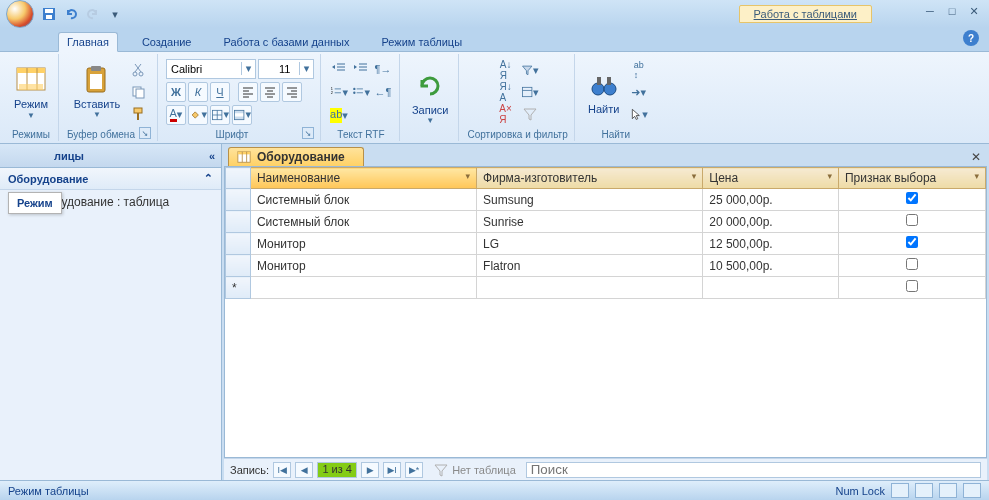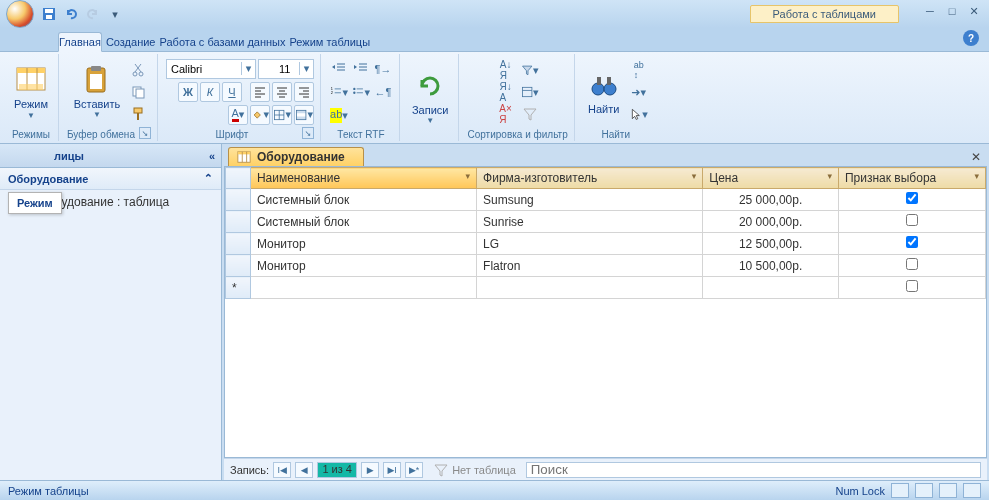--- a/index.html
+++ b/index.html
@@ -4,27 +4,27 @@
 <style>
 * { margin:0; padding:0; box-sizing:border-box; }
 body { font-family: "Segoe UI", Tahoma, sans-serif; font-size:11px; background:#b3d0e8; width:989px; height:500px; overflow:hidden; position:relative; color:#333; }
 
 
 .titlebar { height:28px; background:linear-gradient(#cfe4f6,#b8d4ee); display:flex; align-items:center; padding:0 6px; font-size:11px; color:#3b5b7a; }
 .office-btn { width:28px; height:28px; border-radius:50%; background:radial-gradient(circle at 30% 30%,#fff,#f7c96b 40%,#d64a2a 70%,#3a7abf); border:1px solid #7fa7cb; margin-right:6px; }
 .qat { display:flex; gap:4px; margin-right:8px; }
 .qat-btn { width:18px; height:18px; display:flex; align-items:center; justify-content:center; color:#3b5b7a; border-radius:2px; }
 .title-text { flex:0 0 auto; margin-left:4px; }
-.contextual-tab-label { margin-left:auto; margin-right:84px; background:#fdf0c7; border:1px solid #e6c46a; padding:2px 22px; border-radius:2px 2px 0 0; }
+.contextual-tab-label { margin-left:auto; margin-right:111px; background:#fdf0c7; border:1px solid #e6c46a; padding:2px 14px; border-radius:2px 2px 0 0;text-decoration:underline; }
 .win-controls { position:absolute; top:4px; right:6px; display:flex; gap:4px; color:#3b5b7a; }
 .win-btn { width:18px; height:14px; display:flex; align-items:center; justify-content:center; }
 
 
 .tabstrip { height:24px; display:flex; align-items:flex-end; padding-left:58px; background:#b8d4ee; border-bottom:1px solid #9ab9d6; position:relative; }
-.tab { padding:3px 0; margin-right:4px; color:#15428b; cursor:pointer; border-radius:3px 3px 0 0; }
+.tab { padding:3px 8px; margin-right:16px; color:#15428b; cursor:pointer; border-radius:3px 3px 0 0; }
 .tab.active { background:#eef5fd; border:1px solid #9ab9d6; border-bottom:1px solid #eef5fd; position:relative; top:1px; }
 .help-btn { position:absolute; right:10px; top:2px; width:16px; height:16px; border-radius:50%; background:#3d7fce; color:#fff; display:flex; align-items:center; justify-content:center; font-size:10px; font-weight:bold; }
 
 
 .ribbon { height:92px; background:linear-gradient(#eef5fd,#dbe9f8); border-bottom:1px solid #9ab9d6; display:flex; padding:2px 4px; gap:2px; }
 .group { border-right:1px solid #c4d6ea; padding:2px 6px 0 6px; display:flex; flex-direction:column; align-items:center; justify-content:space-between; }
 .group-title { font-size:10px; color:#41719c; text-align:center; padding:1px 0; width:100%; }
 .group-body { flex:1; display:flex; align-items:center; gap:4px; }
 .bigbtn { display:flex; flex-direction:column; align-items:center; justify-content:flex-start; padding:2px 4px; min-width:42px; cursor:pointer; border-radius:3px; }
 .bigbtn .icon-lg { width:32px; height:32px; margin-bottom:2px; }
@@ -56,24 +56,24 @@
 .doctab { background:linear-gradient(#ffe39b,#ffd166); border:1px solid #b7904a; border-bottom:none; padding:2px 18px 2px 8px; border-radius:3px 3px 0 0; font-weight:bold; font-size:12px; display:flex; align-items:center; gap:6px; }
 .doctab .doc-icon { width:14px; height:14px; }
 .doc-close { margin-left:auto; color:#444; font-size:12px; padding:2px 4px; cursor:pointer; }
 .grid-wrap { flex:1; background:#fff; border:1px solid #9ab9d6; margin:0 2px; overflow:auto; }
 table.datagrid { border-collapse:collapse; width:100%; font-size:12px; }
 table.datagrid th { background:linear-gradient(#f6ead2,#eedba5); border:1px solid #c9a96b; padding:3px 6px; font-weight:normal; color:#333; position:relative; text-align:left; }
 table.datagrid th.active { background:linear-gradient(#ffe7a3,#ffc657); }
 table.datagrid th .dd { float:right; color:#8a6d3b; font-size:9px; }
 table.datagrid td { border:1px solid #d4d4d4; padding:3px 6px; background:#fff; }
 table.datagrid .rowhead { background:linear-gradient(#f1f6fc,#dfebf8); width:22px; border:1px solid #b0c8e0; }
-table.datagrid td.num { text-align:center; }
+table.datagrid td.num { text-align:left; }
 table.datagrid td.chk { text-align:center; }
 .navrec { height:22px; background:#e9f1fb; border-top:1px solid #c4d6ea; display:flex; align-items:center; padding:0 6px; gap:4px; font-size:11px; margin:0 2px; }
-.navrec .recbox { width:40px; height:16px; border:1px solid #b0c8e0; background:#14b8a6; text-align:center; }
+.navrec .recbox { width:40px; height:16px; border:1px solid #b0c8e0; background:#84cc16; text-align:center; }
 .navrec .navbtn { width:18px; height:16px; border:1px solid #b0c8e0; background:#f5faff; display:flex; align-items:center; justify-content:center; cursor:pointer; color:#41719c; font-size:9px; }
 .navrec .nofilter { color:#8a8a8a; display:flex; align-items:center; gap:3px; margin-left:6px; }
 .navrec .searchbox { flex:1; margin-left:6px; height:16px; border:1px solid #b0c8e0; background:#fff; padding:0 4px; }
 
 
 .statusbar { height:20px; background:linear-gradient(#dfeefb,#b8d4ee); border-top:1px solid #9ab9d6; display:flex; align-items:center; padding:0 8px; font-size:11px; color:#15428b; }
 .statusbar .right { margin-left:auto; display:flex; gap:6px; align-items:center; }
 .viewbtn { width:18px; height:15px; border:1px solid #8fb3d6; background:#e5f1fb; }
 
 .dlauncher { width:12px; height:12px; border:1px solid #8fb3d6; font-size:8px; display:flex; align-items:center; justify-content:center; color:#41719c; margin-left:4px; align-self:flex-end; margin-bottom:2px; }
@@ -181,21 +181,21 @@
       </div>
     </div>
     <div class="group-footer">
         <div class="group-title">Буфер обмена</div>
         <div class="dlauncher">↘</div>
       </div>
   </div>
 
   <div class="group">
     <div class="group-body">
-      <div class="col" style="gap:3px;align-items:flex-end;">
+      <div class="col" style="gap:3px;">
         <div class="row">
           <div class="dropdown">
               <input value="Calibri" style="">
               <div class="dd-btn">▾</div>
             </div>
           <div class="dropdown">
               <input style="width: 24px; margin-left: 16px;" value="11">
               <div class="dd-btn">▾</div>
             </div>
         </div>

